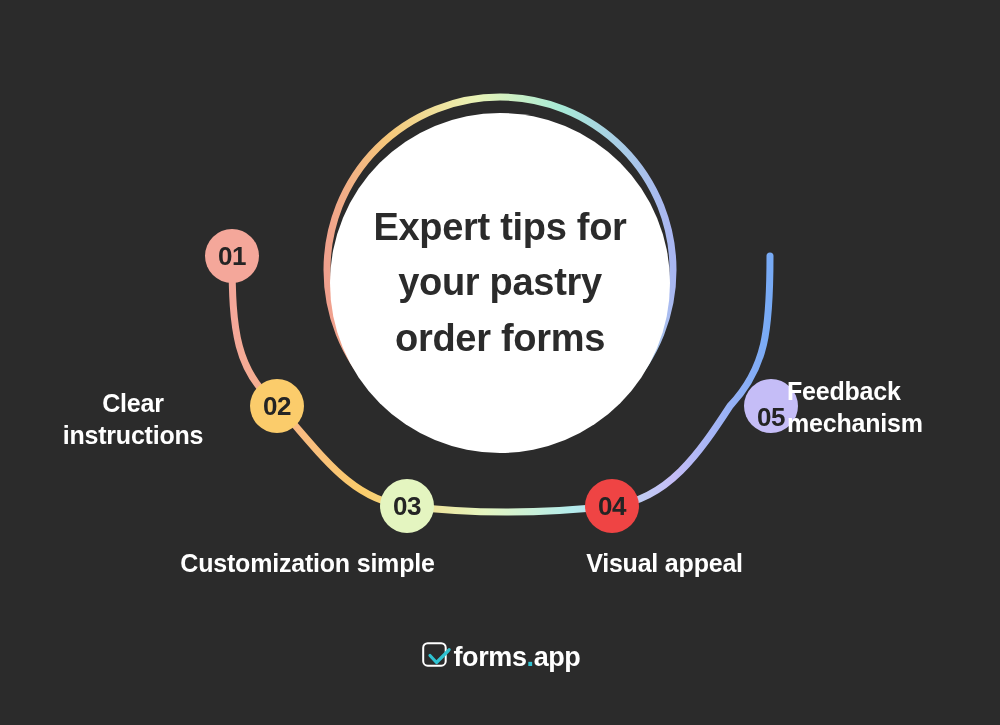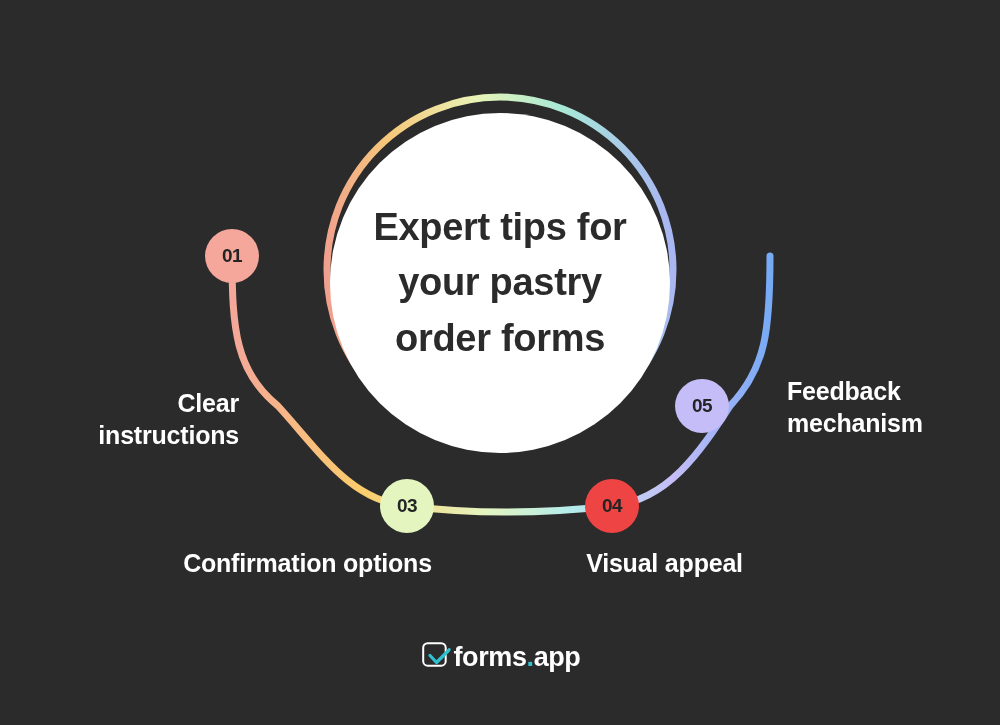--- a/index.html
+++ b/index.html
@@ -53,38 +53,38 @@
 
   
   .node {
     position: absolute;
     width: 54px;
     height: 54px;
     border-radius: 50%;
     display: flex;
     align-items: center;
     justify-content: center;
-    font-size: 19px;
+    font-size: 26px;
     font-weight: bold;
     color: #242424;
     letter-spacing: -0.5px;
   }
 
   
   .label {
     position: absolute;
     color: #ffffff;
     font-size: 25px;
     font-weight: bold;
     line-height: 1.28;
     letter-spacing: -0.2px;
     white-space: pre-line;
   }
 
-  .label.right-align { text-align: right; }
+  .label.right-align { text-align: center; }
   .label.left-align  { text-align: left;  }
   .label.center-align{ text-align: center;}
 
   
   .brand {
     position: absolute;
     left: 0;
     top: 640px;
     width: 1000px;
     display: flex;
@@ -144,34 +144,37 @@
   </svg>
 
   <div class="center-disc">
     <div class="center-title">Expert tips for your pastry order forms</div>
   </div>
 
   <div class="node" style="left:205px; top:229px; background:#f4a79a;">
     <span>01</span>
   </div>
 
+  <div class="node" style="left:250px; top:379px; background:#fbcc6b;">
+    <span>02</span>
+  </div>
   <div class="label right-align" style="left:27px; top:387px; width:212px;">Clear
 instructions</div>
 
   <div class="node" style="left:380px; top:479px; background:#e4f5c0;align-items:center;">
     <span>03</span>
   </div>
-  <div class="label center-align" style="left:145px; top:547px; width:325px;">Confirmation options</div>
+  <div class="label center-align" style="left:145px; top:547px; width:325px;">Customization simple</div>
 
   <div class="node" style="left:585px; top:479px; background:#ef4444;">
     <span>04</span>
   </div>
   <div class="label center-align" style="left:552px; top:547px; width:225px;">Visual appeal</div>
 
-  <div class="node" style="left:675px; top:379px; background:#c5bdf7;">
+  <div class="node" style="left:744px; top:379px; background:#c5bdf7;align-items:flex-end;">
     <span>05</span>
   </div>
   <div class="label left-align" style="left:787px; top:375px; width:215px;">Feedback
 mechanism</div>
 
 
   <div class="brand">
     <span class="brand-mark">
       <svg viewBox="0 0 34 34" width="34" height="34">
         <rect x="3.2" y="3.2" width="22.5" height="22.5" rx="4.5" fill="none" stroke="#ffffff" stroke-width="2"></rect>

